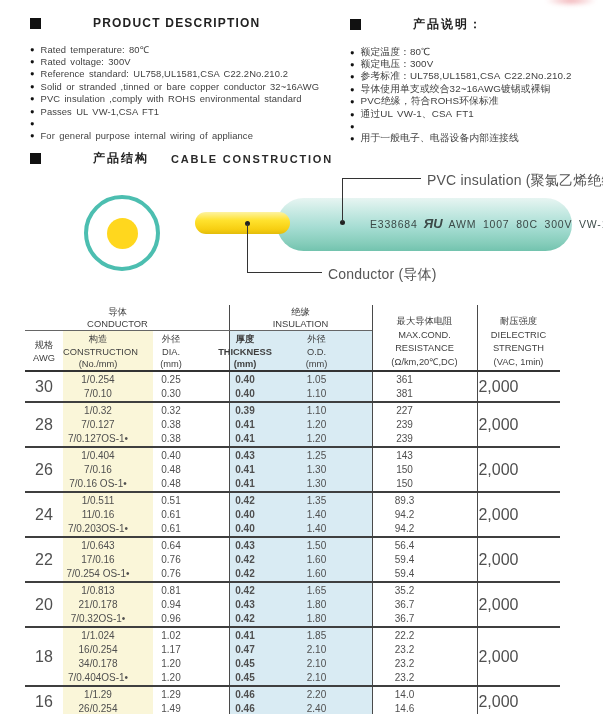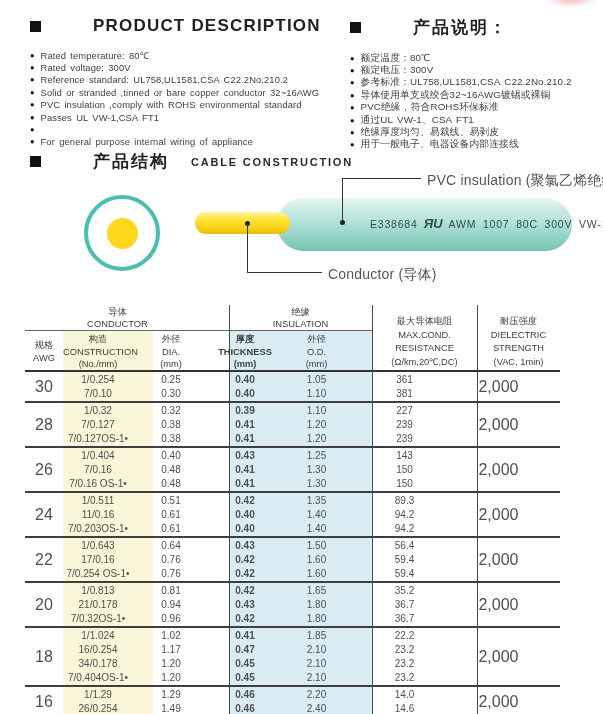--- a/index.html
+++ b/index.html
@@ -6,21 +6,21 @@
   .page{position:relative;width:603px;height:714px;background:#ffffff;overflow:hidden;
         font-family:"Liberation Sans",sans-serif;color:#444;}
 
   
   .smudge{position:absolute;left:545px;top:-5px;width:52px;height:11px;border-radius:50%;
           background:radial-gradient(closest-side,rgba(226,86,96,.5),rgba(226,86,96,0));filter:blur(2px);}
 
   
   .sec-title{display:flex;align-items:center;gap:8px;}
   .sq{width:11px;height:11px;background:#111;flex:none;}
-  .sec-title-text{font-size:17px;font-weight:bold;letter-spacing:1.2px;color:#222;white-space:nowrap;padding-left:44px;}
+  .sec-title-text{font-size:12px;font-weight:bold;letter-spacing:1.2px;color:#222;white-space:nowrap;padding-left:44px;}
   .sec-title-text.cjk{letter-spacing:2px;}
   .sub-title-text{font-size:11px;font-weight:bold;letter-spacing:1.8px;color:#2a2a2a;margin-left:14px;white-space:nowrap;}
 
   
   .desc{position:absolute;top:16px;}
   .desc-en{left:30px;width:315px;}
   .desc-cn{left:350px;width:250px;}
   .blist{margin-top:13px;}
   .li{display:flex;align-items:center;height:12.4px;white-space:nowrap;}
   .dot{font-size:7.5px;color:#111;margin-right:6px;flex:none;}
@@ -143,21 +143,20 @@
         <div class="li">
           <span class="dot">●</span>
           <span class="litext">PVC绝缘，符合ROHS环保标准</span>
         </div>
         <div class="li">
           <span class="dot">●</span>
           <span class="litext">通过UL VW-1、CSA FT1</span>
         </div>
         <div class="li">
           <span class="dot">●</span>
-          <span class="litext">绝缘厚度均匀、易裁线、易剥皮</span>
         </div>
         <div class="li">
           <span class="dot">●</span>
           <span class="litext">用于一般电子、电器设备内部连接线</span>
         </div>
       </div>
   </section>
 
   <div class="sec-title construction-title">
     <span class="sq"></span>

